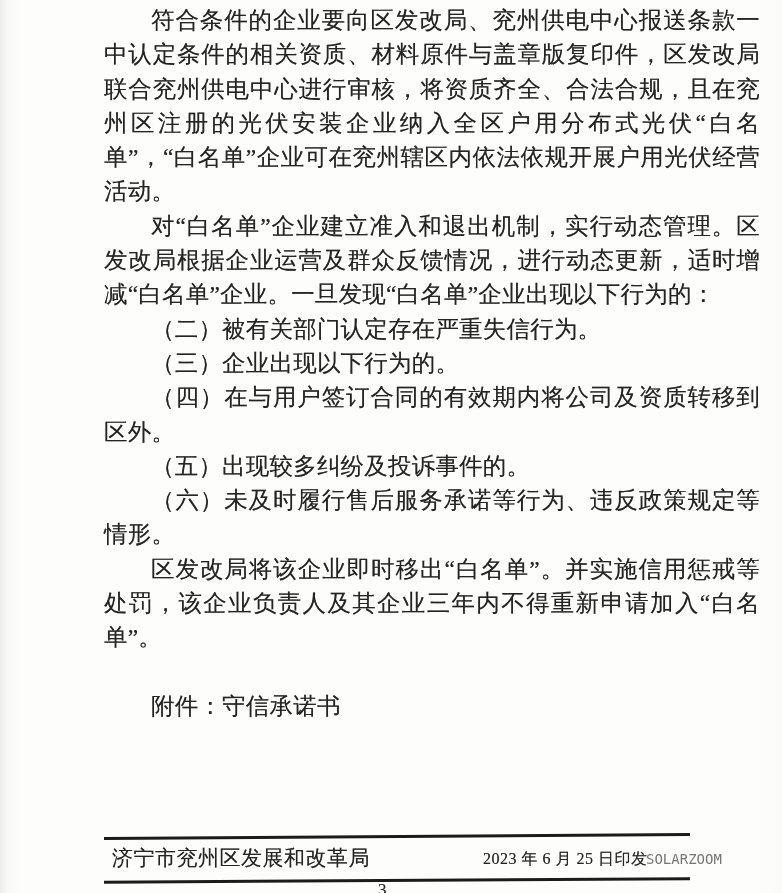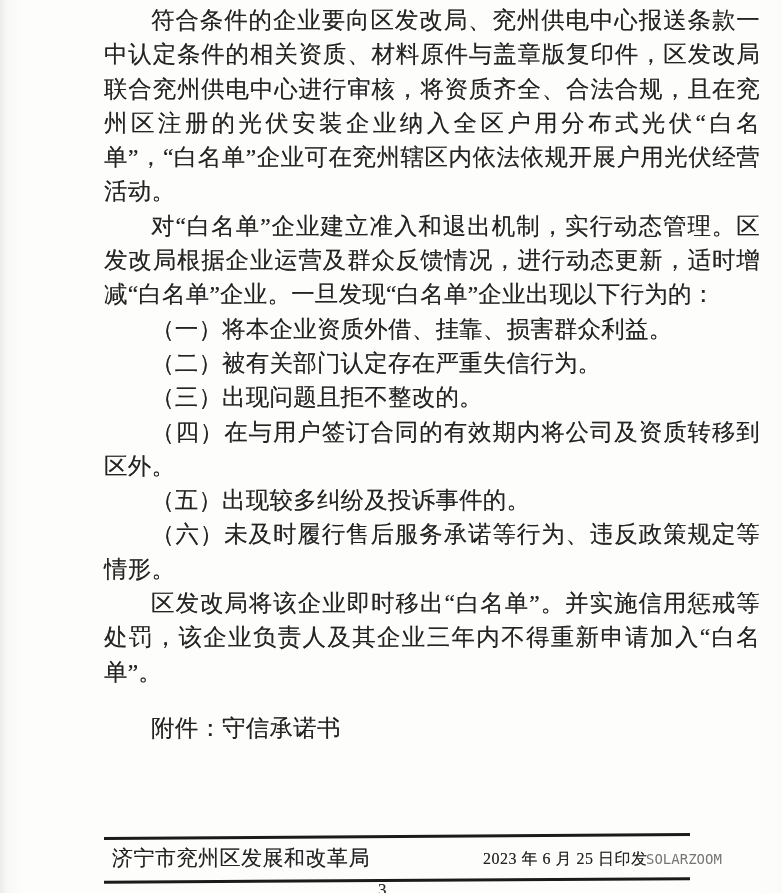--- a/index.html
+++ b/index.html
@@ -25,21 +25,21 @@
     line-height: 34.3px;
     text-align: justify;
     text-shadow: 0 0 0.6px rgba(45,45,45,0.55);
     letter-spacing: 0.2px;
   }
   .body-text p {
     margin: 0;
     text-indent: 2em;
   }
   .body-text p.attachment {
-    margin-top: 22px;
+    margin-top: 34px;
   }
   .footer-rule {
     position: absolute;
     left: 104px;
     width: 586px;
     height: 2.5px;
     background: #1b1b1b;
   }
   .rule-top {
     top: 835px;
@@ -89,23 +89,22 @@
   }
 </style>
 </head>
 <body>
 
 <div class="page">
 
   <main class="body-text">
     <p>符合条件的企业要向区发改局、兖州供电中心报送条款一中认定条件的相关资质、材料原件与盖章版复印件，区发改局联合兖州供电中心进行审核，将资质齐全、合法合规，且在兖州区注册的光伏安装企业纳入全区户用分布式光伏“白名单”，“白名单”企业可在兖州辖区内依法依规开展户用光伏经营活动。</p>
     <p>对“白名单”企业建立准入和退出机制，实行动态管理。区发改局根据企业运营及群众反馈情况，进行动态更新，适时增减“白名单”企业。一旦发现“白名单”企业出现以下行为的：</p>
-    <p>（一）将本企业资质外借、挂靠、损害群众利益。</p>
     <p>（二）被有关部门认定存在严重失信行为。</p>
-    <p>（三）出现问题且拒不整改的。</p>
+    <p>（三）企业出现以下行为的。</p>
     <p>（四）在与用户签订合同的有效期内将公司及资质转移到区外。</p>
     <p>（五）出现较多纠纷及投诉事件的。</p>
     <p>（六）未及时履行售后服务承诺等行为、违反政策规定等情形。</p>
     <p>区发改局将该企业即时移出“白名单”。并实施信用惩戒等处罚，该企业负责人及其企业三年内不得重新申请加入“白名单”。</p>
     <p class="attachment">附件：守信承诺书</p>
   </main>
 
   <footer>
     <div class="footer-rule rule-top"></div>
     <span class="footer-issuer">济宁市兖州区发展和改革局</span>

